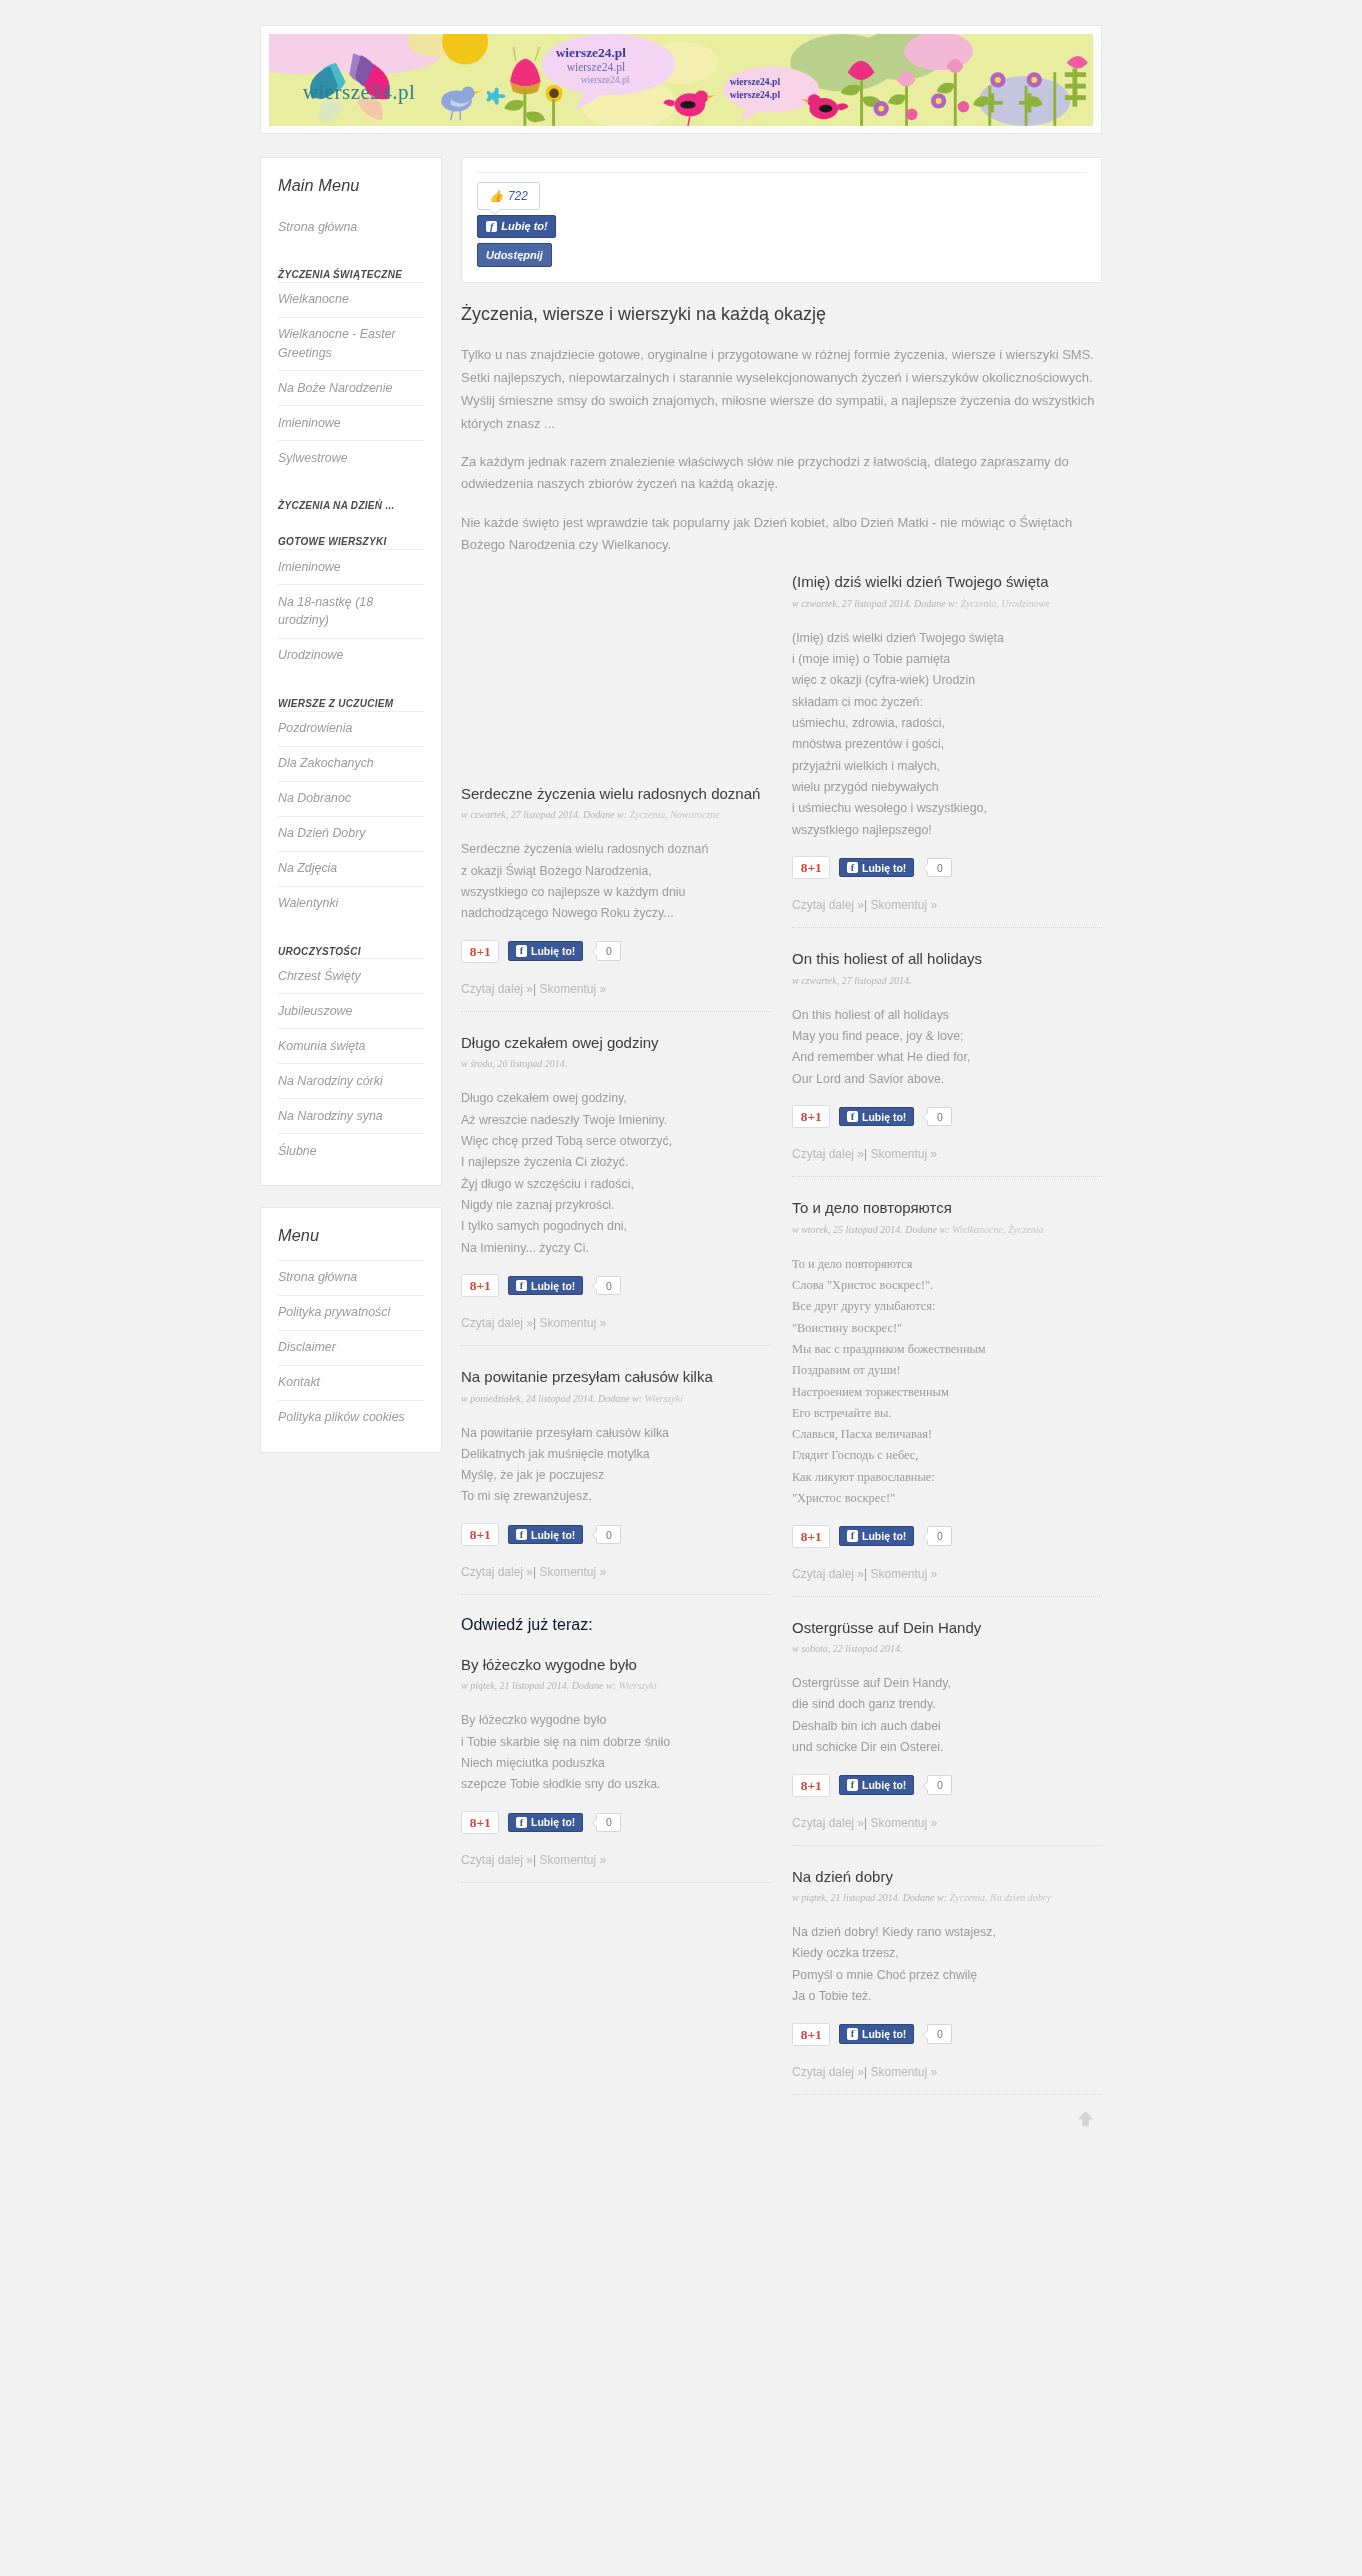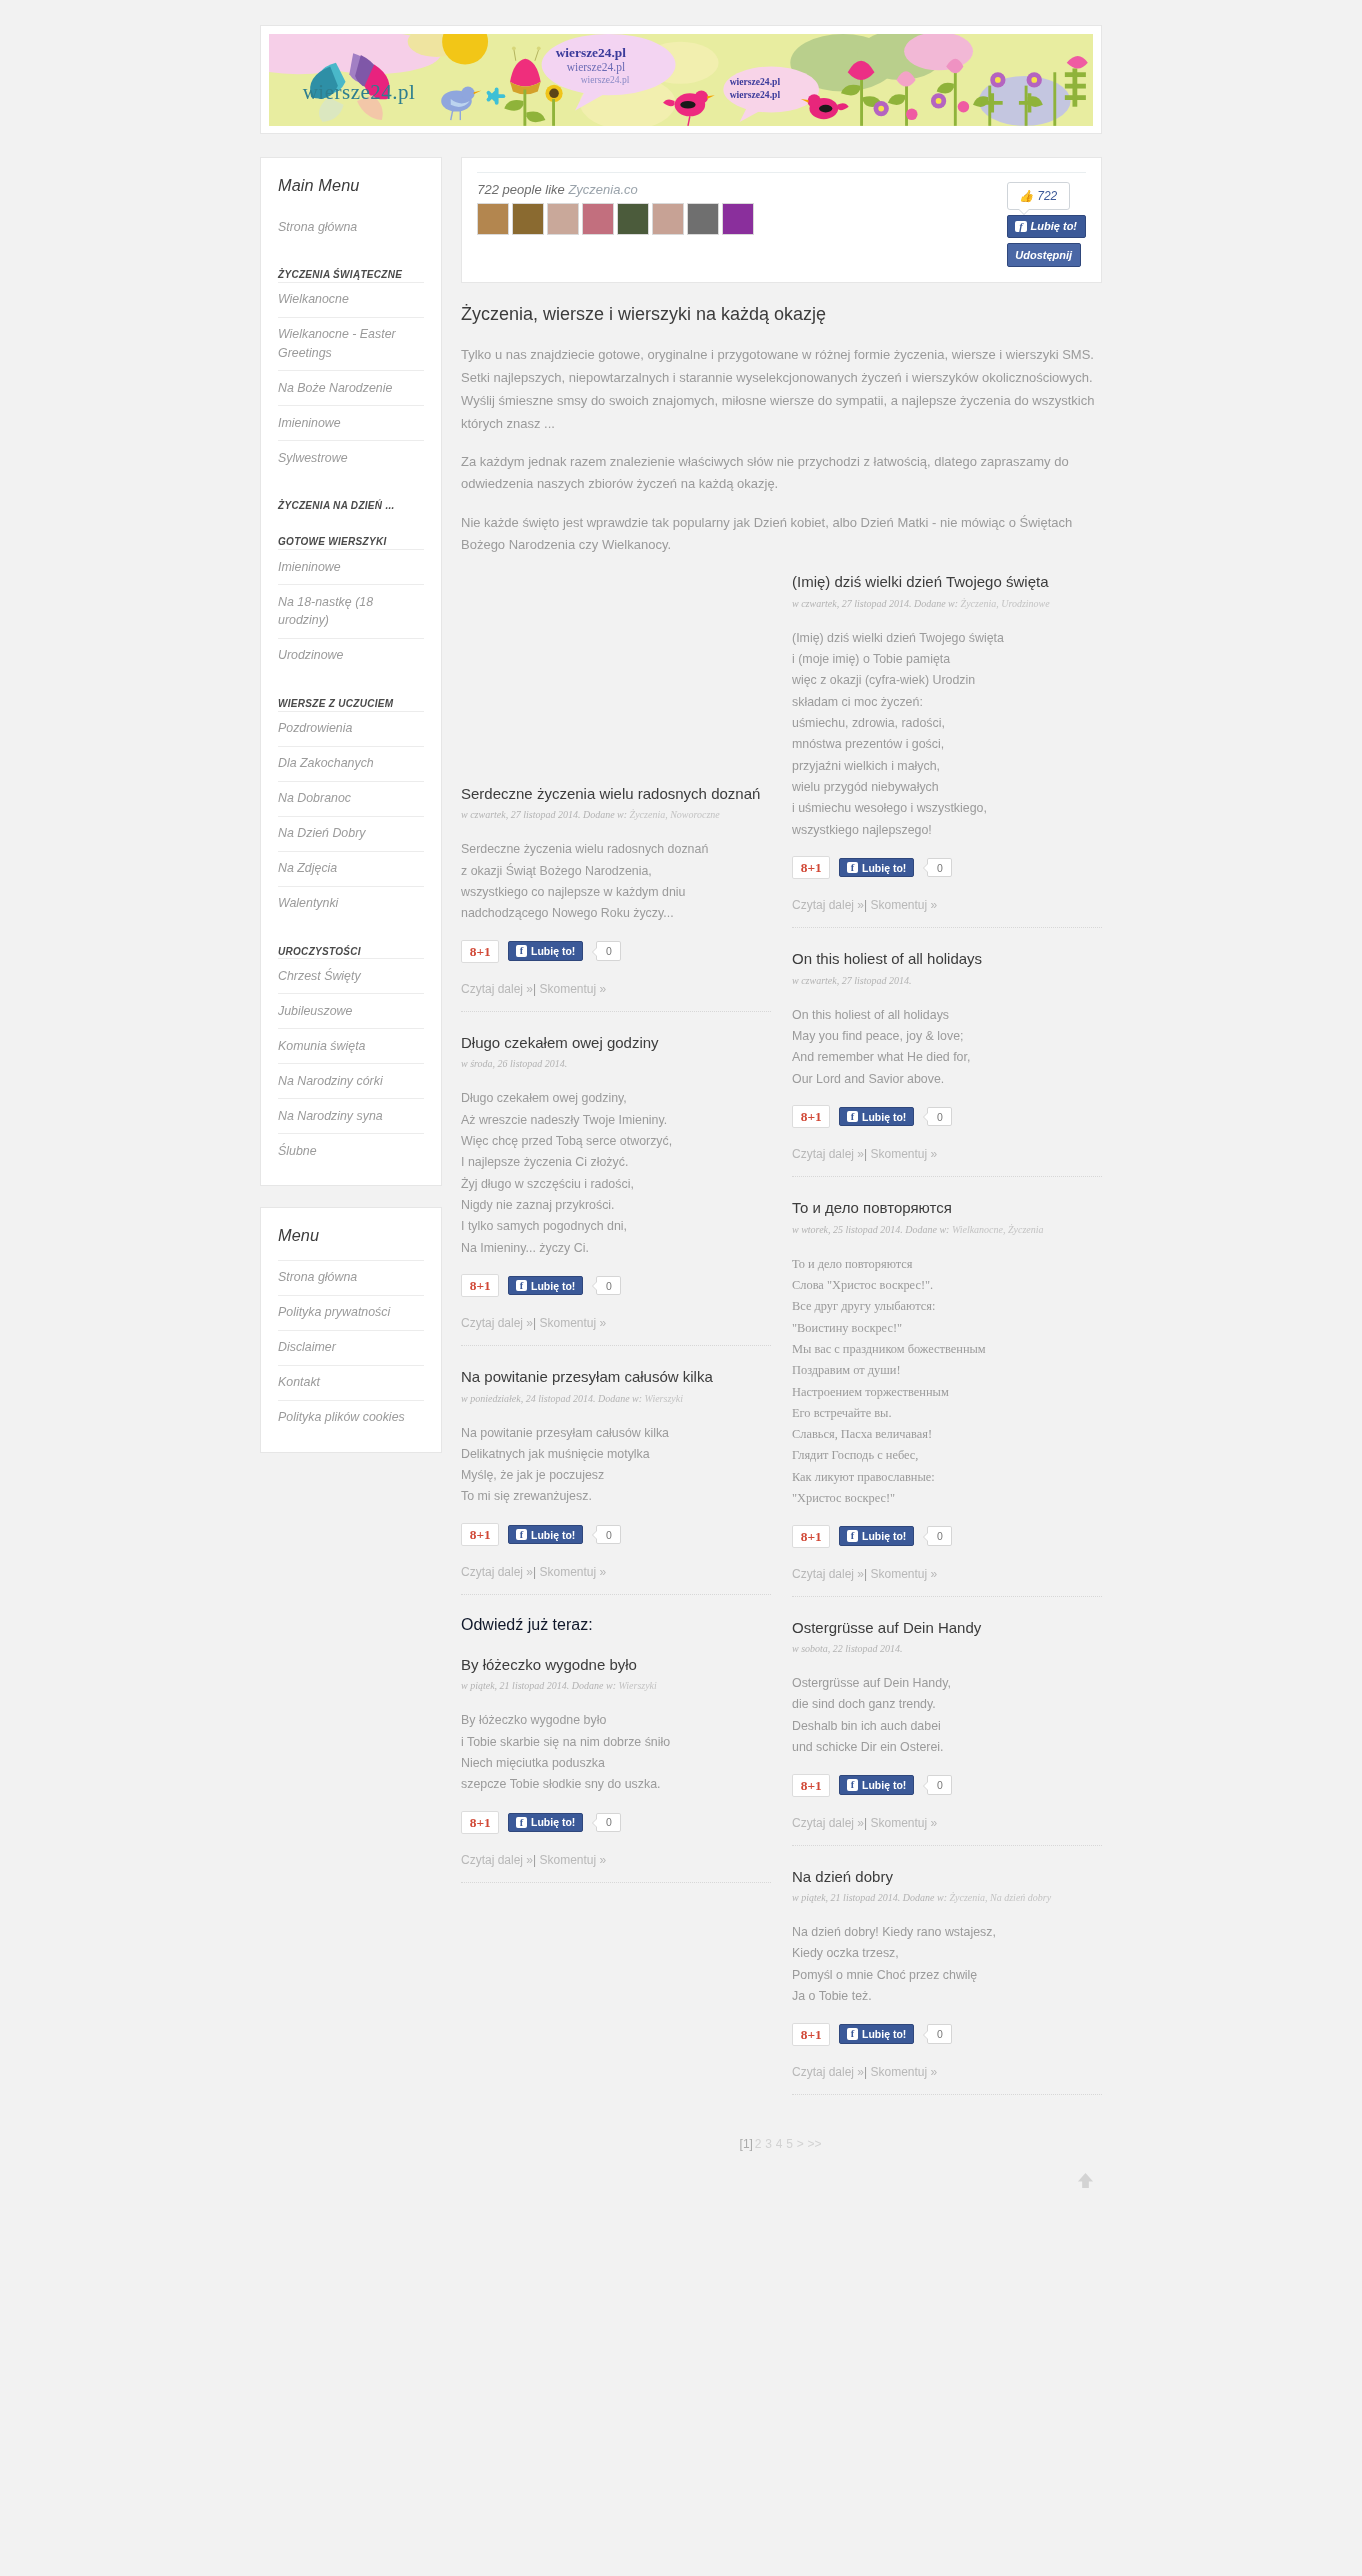--- a/index.html
+++ b/index.html
@@ -405,36 +405,20 @@
                 <a href="#">Polityka plików cookies</a>
               </li>
             </ul>
         </div>
       </div>
 
       <div class="content">
 
         <div class="panel fb-panel">
           <div class="fb-inner">
-            <div>
-              <div class="fb-likes-text">
-                <span>722 people like</span>
-                <span class="pgname">Zyczenia.co</span>
-              </div>
-              <div class="fb-faces" id="fb-faces">
-                  <div class="fb-face" style="background: rgb(179, 134, 79);"></div>
-                  <div class="fb-face" style="background: rgb(138, 106, 48);"></div>
-                  <div class="fb-face" style="background: rgb(201, 168, 154);"></div>
-                  <div class="fb-face" style="background: rgb(194, 111, 126);"></div>
-                  <div class="fb-face" style="background: rgb(75, 91, 59);"></div>
-                  <div class="fb-face" style="background: rgb(199, 162, 149);"></div>
-                  <div class="fb-face" style="background: rgb(111, 111, 111);"></div>
-                  <div class="fb-face" style="background: rgb(138, 47, 156);"></div>
-                </div>
-            </div>
             <div class="fb-right">
               <div class="fb-bubble">
                 <span class="thumb-up">👍</span>
                 <span>722</span>
               </div>
               <div class="fb-btn">
                 <span class="fb-f">f</span>
                 <span>Lubię to!</span>
               </div>
               <div class="fb-btn share">
@@ -623,23 +607,20 @@
                     <span class="fb-f">f</span>
                     <span>Lubię to!</span>
                   </div>
                   <div class="cnt-box">0</div>
                 </div>
                 <div class="art-links"><a href="#">Czytaj dalej »</a><span class="sep">|</span> <a href="#">Skomentuj »</a></div>
               </div>
             </div>
         </div>
 
-        <div class="pagination">
-          <span class="cur">[1]</span><a href="#">2</a><a href="#">3</a><a href="#">4</a><a href="#">5</a><a href="#">&gt;</a><a href="#">&gt;&gt;</a>
-        </div>
         <div class="totop-row">
           <div class="to-top">
             <svg width="19" height="19" viewBox="0 0 20 20">
               <path d="M10 2 L18 11 L13.5 11 L13.5 18 L6.5 18 L6.5 11 L2 11 Z" fill="#d3d3d3"></path>
             </svg>
           </div>
         </div>
 
       </div>
     </div>

